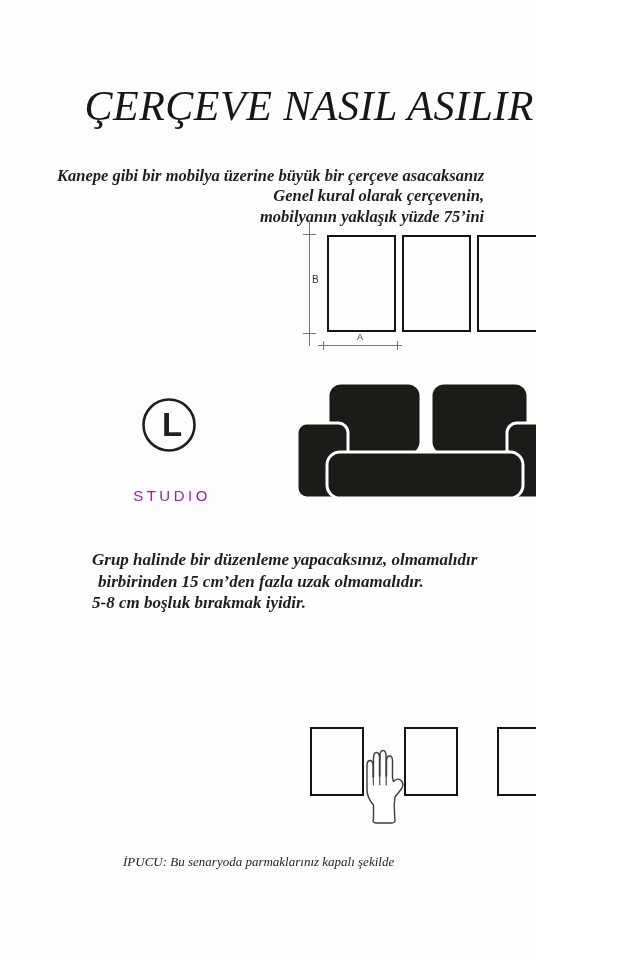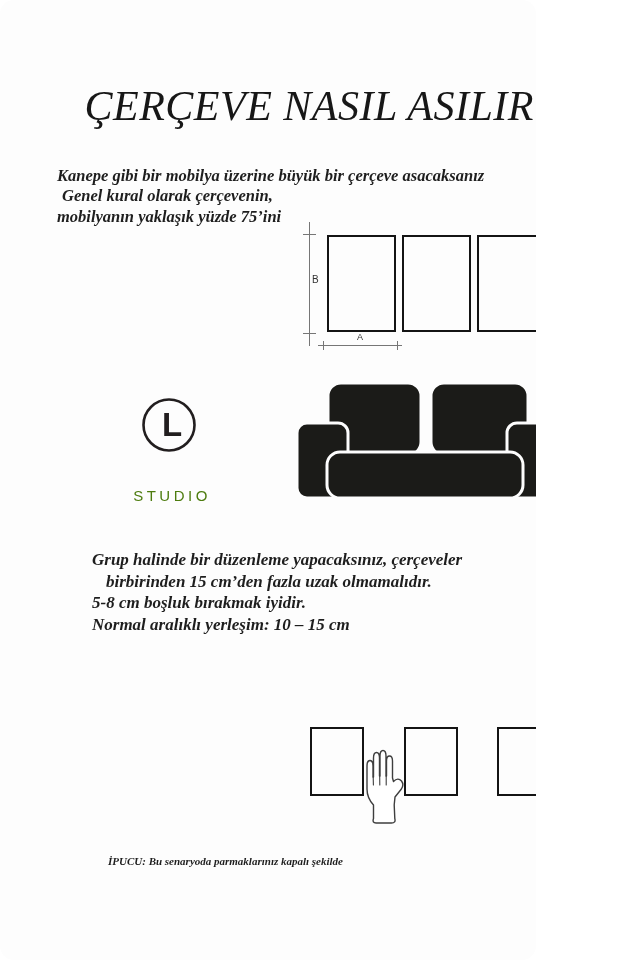--- a/index.html
+++ b/index.html
@@ -9,26 +9,26 @@
     font-family:"Liberation Serif", serif;
     border-radius:14px;
   }
   .title {
     position:absolute; top:82px; left:0; width:640px; text-align:center;
     font-style:italic; font-weight:400; font-size:42px; color:#171717;
     letter-spacing:0.5px; white-space:nowrap;
   }
   .para { position:absolute; font-style:italic; color:#1e1e1e; }
   .para div { white-space:nowrap; }
-  .intro { left:57px; top:166px; font-size:16.5px; line-height:20.4px; font-weight:600; }
+  .intro { left:57px; top:166px; font-size:16.5px; line-height:20.4px; font-weight:600;text-align:right; }
   .intro .ind4 { padding-left:4px; }
   .intro .ind5 { padding-left:5px; }
   .grouping { left:92px; top:549px; font-size:17px; line-height:21.5px; font-weight:600; }
-  .grouping .ind6 { padding-left:6px;margin-left:8px; }
-  .tip { left:108px; top:851px; font-size:11px; line-height:21px; font-weight:700; }
+  .grouping .ind6 { padding-left:6px; }
+  .tip { left:123px; top:851px; font-size:13px; line-height:21px; font-weight:400; }
 
   
   .frame { position:absolute; box-sizing:border-box; border:2.5px solid #141414; background:transparent; }
   .f-top1 { left:327px; top:235px; width:69px; height:97px; }
   .f-top2 { left:402px; top:235px; width:69px; height:97px; }
   .f-top3 { left:477px; top:235px; width:70px; height:97px; }
   .f-bot1 { left:310px; top:727px; width:54px; height:69px; }
   .f-bot2 { left:404px; top:727px; width:54px; height:69px; }
   .f-bot3 { left:497px; top:727px; width:54px; height:69px; }
 
@@ -50,21 +50,21 @@
   
   .logo-clock { position:absolute; left:140px; top:396px; }
   .logo-name {
     position:absolute; left:100px; top:460px; width:144px; text-align:center;
     font-family:"Liberation Sans", sans-serif; font-weight:700; font-size:27px;
     letter-spacing:2px; color:#221e1f; white-space:nowrap;
   }
   .logo-sub {
     position:absolute; left:100px; top:487px; width:144px; text-align:center;
     font-family:"Liberation Sans", sans-serif; font-weight:400; font-size:15px;
-    letter-spacing:3.5px; color:#4d7c0f;
+    letter-spacing:3.5px; color:#a21caf;
   }
 
   .sofa { position:absolute; left:295px; top:377px; }
   .hand { position:absolute; left:360px; top:744px; z-index:5; }
 </style>
 </head>
 <body>
 
 <div class="page">
 
@@ -96,24 +96,23 @@
 
   <svg class="sofa" width="265" height="126" viewBox="0 0 265 126">
     <rect x="33" y="6" width="93" height="72" rx="13" fill="#1b1b18" stroke="#fdfdfd" stroke-width="3"></rect>
     <rect x="136" y="6" width="97" height="72" rx="13" fill="#1b1b18" stroke="#fdfdfd" stroke-width="3"></rect>
     <rect x="2" y="46" width="51" height="75" rx="10" fill="#1b1b18" stroke="#fdfdfd" stroke-width="3"></rect>
     <rect x="212" y="46" width="49" height="75" rx="10" fill="#1b1b18" stroke="#fdfdfd" stroke-width="3"></rect>
     <rect x="32" y="75" width="196" height="46" rx="13" fill="#1b1b18" stroke="#fdfdfd" stroke-width="3"></rect>
   </svg>
 
   <div class="para grouping">
-    <div>Grup halinde bir düzenleme yapacaksınız, çerçeveler</div>
+    <div>Grup halinde bir düzenleme yapacaksınız, olmamalıdır</div>
     <div class="ind6">birbirinden 15 cm’den fazla uzak olmamalıdır.</div>
     <div>5-8 cm boşluk bırakmak iyidir.</div>
-    <div>Normal aralıklı yerleşim: 10 – 15 cm</div>
   </div>
 
   <div class="frame f-bot1"></div>
   <div class="frame f-bot2"></div>
   <div class="frame f-bot3"></div>
 
   <svg class="hand" width="46" height="82" viewBox="0 0 46 82">
     <path fill="#ffffff" stroke="#3e3e3e" stroke-width="1.4" stroke-linejoin="round" stroke-linecap="round" d="M 16 79 Q 12 79 13.5 74.5 L 13.5 61 Q 7 54 7 45 L 7 22
          Q 7 16.5 10 16.5 Q 13 16.5 13 22 L 13 33 L 13.5 33 L 13.5 14
          Q 13.5 8.5 16.5 8.5 Q 19.5 8.5 19.5 14 L 19.5 32 L 20 32 L 20 12

